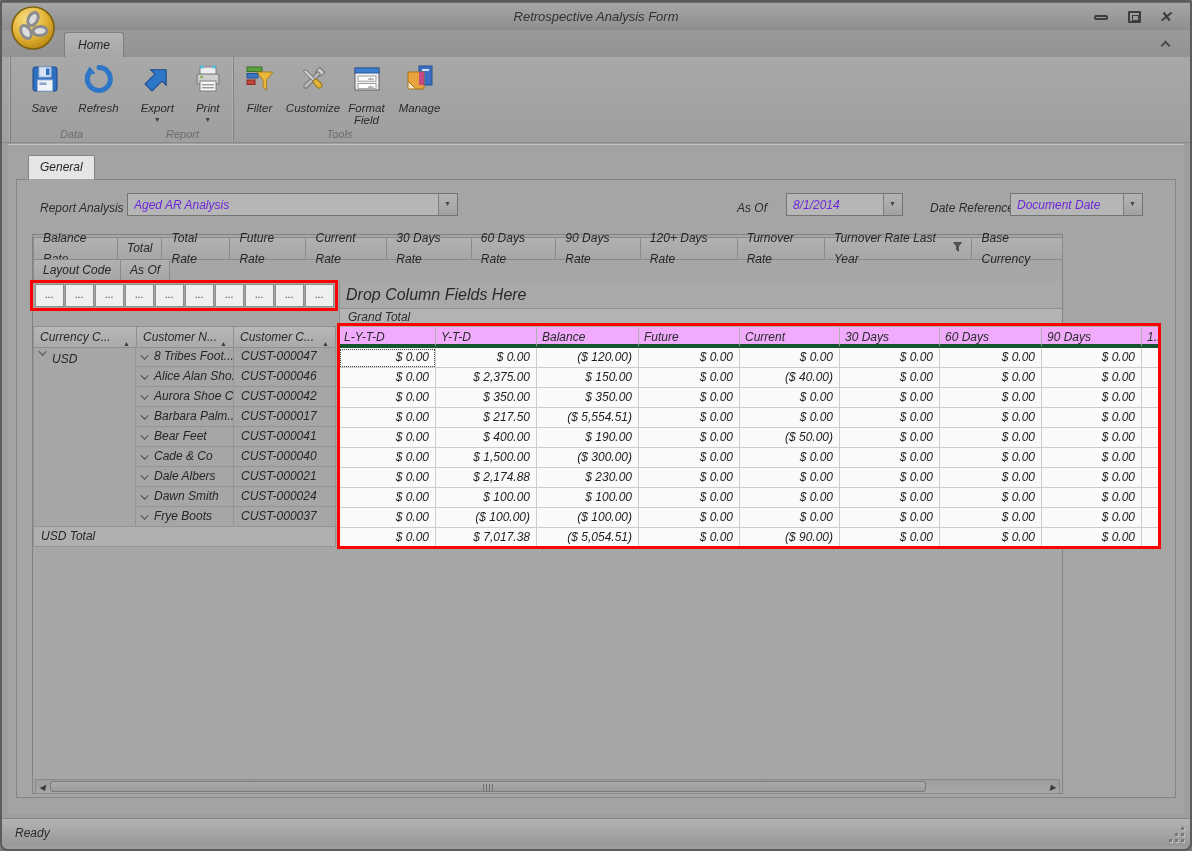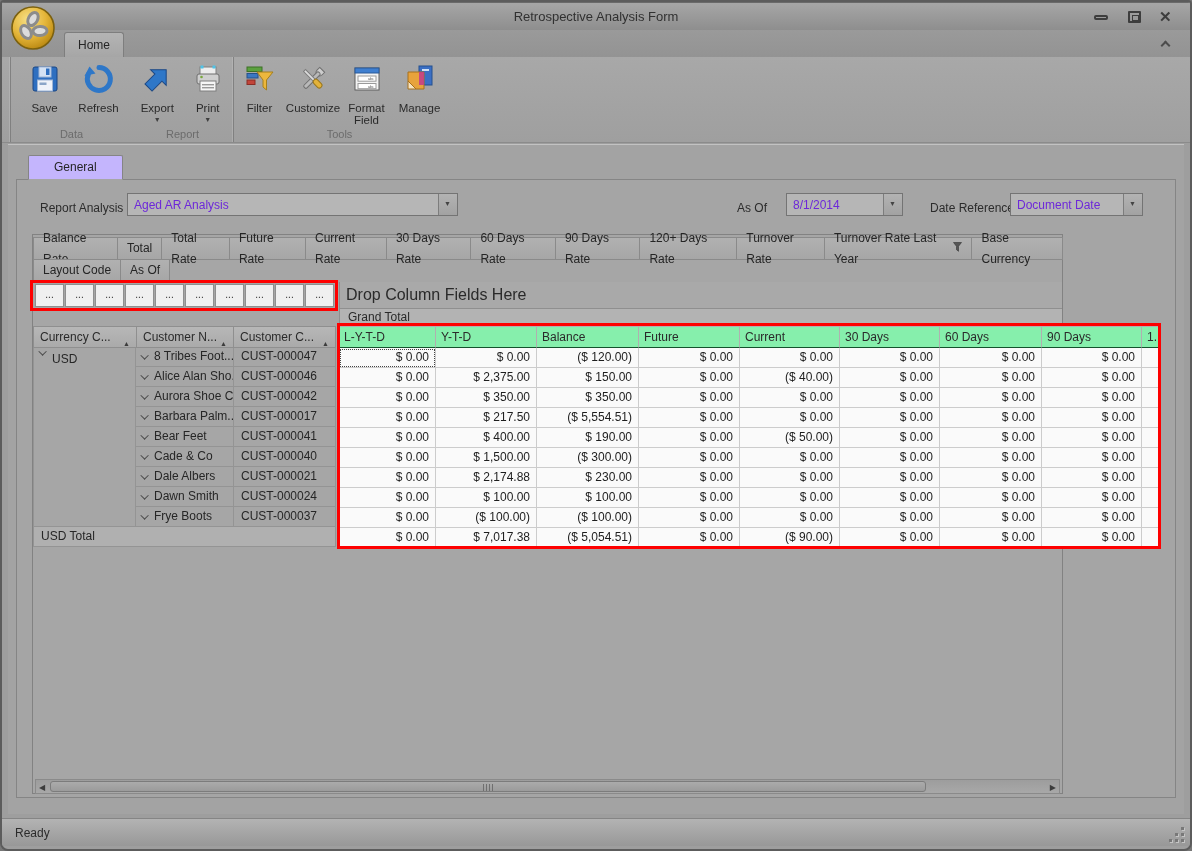--- a/index.html
+++ b/index.html
@@ -1,20 +1,20 @@
 <!DOCTYPE html>
 <html><head>
 <meta charset="utf-8">
 <style>
   * { box-sizing: border-box; margin: 0; padding: 0; }
   html,body { width:1192px; height:851px; background:#777; font-family:"Liberation Sans", sans-serif; }
   .window {
     position:relative; width:1192px; height:851px;
     background:#9e9e9e; border:2px solid #5c5c5c;
-    border-radius:4px 4px 8px 8px; overflow:hidden;
+    border-radius:4px 4px 8px 8px; overflow:hidden;font-style:italic;
   }
   
   .titlebar {
     position:absolute; left:0; top:0; right:0; height:28px;
     background:linear-gradient(#a6a6a6,#8e8e8e);
     border-top:1px solid #6a6a6a;
   }
   .title-text {
     position:absolute; left:0; right:0; top:6px; text-align:center;
     font-size:13px; color:#313131;
@@ -53,22 +53,22 @@
     font-size:11px; color:#6c6c6c;
   }
   .rbuttons { position:absolute; left:0; right:0; top:4px; display:flex; justify-content:center; gap:2px; }
   .rbtn { width:52px; display:flex; flex-direction:column; align-items:center; cursor:pointer; padding-top:2px; }
   .rbtn svg { width:32px; height:32px; }
   .rbtn-label { font-size:11.5px; color:#2a2a2a; text-align:center; line-height:12px; margin-top:3px; }
   .rbtn-caret { font-size:7px; color:#3f3f3f; line-height:7px; margin-top:2px; height:7px; }
   
   .content { position:absolute; left:6px; right:6px; top:142px; bottom:35px; background:#a3a3a3; border-top:1px solid #c2c2c2; }
   .page-tab {
-    position:absolute; left:20px; top:10px; height:25px; padding:0 25px; z-index:5;
-    background:#c4b5fd; border:1px solid #858585; border-bottom:1px solid #a6a6a6;
+    position:absolute; left:20px; top:10px; height:25px; padding:0 11px; z-index:5;
+    background:#e5e5e5; border:1px solid #858585; border-bottom:1px solid #a6a6a6;
     border-radius:2px 2px 0 0; font-size:12px; color:#252525; line-height:23px; cursor:pointer;
   }
   .page-box {
     position:absolute; left:8px; right:8px; top:34px; bottom:16px;
     border:1px solid #858585; background:#a5a5a5;
   }
   
   .lbl { position:absolute; font-size:12px; color:#2c2c2c; }
   .combo {
     position:absolute; height:23px; background:#b6b6b6; border:1px solid #747474;
@@ -122,21 +122,21 @@
   }
   .lcell.merged { height:180px; align-items:flex-start; padding-top:3px; border-bottom:1px solid #949494; border-left:1px solid #949494;}
   .chev { width:6px; height:6px; border-left:1.6px solid #4a4a4a; border-bottom:1.6px solid #4a4a4a; transform:rotate(-45deg) translateY(-2px); flex:none; margin-left:3px; }
   .lfooter {
     height:20px; background:#b0b0b0; border:1px solid #949494; border-top:none;
     font-size:12px; color:#262626; line-height:19px; padding-left:7px; cursor:pointer;
   }
   
   .rgrid { position:absolute; left:306px; top:91px; display:grid; background:#fdfdfd; }
   .dhcell {
-    height:22px; background:#86efac; border-right:1px solid #b0b0b0; border-bottom:1px solid #14532d; border-top:1px solid #b0b0b0;
+    height:22px; background:#f0abfc; border-right:1px solid #b0b0b0; border-bottom:4px solid #14532d; border-top:1px solid #b0b0b0;
     font-size:12px; color:#2a2a2a; line-height:21px; padding:0 5px; cursor:pointer; overflow:hidden; white-space:nowrap;
   }
   .dcell {
     height:20px; background:#fafafa; border-right:1px solid #cccccc; border-bottom:1px solid #cccccc;
     font-size:12px; color:#1d1d1d; line-height:19px; padding:0 6px; text-align:right; cursor:pointer;
     overflow:hidden; white-space:nowrap;
   }
   .dcell.focused { outline:1px dotted #444; outline-offset:-2px; }
   
   .hscroll { position:absolute; left:2px; right:2px; top:544px; height:15px; background:linear-gradient(#9d9d9d,#a8a8a8); border:1px solid #8a8a8a; }

